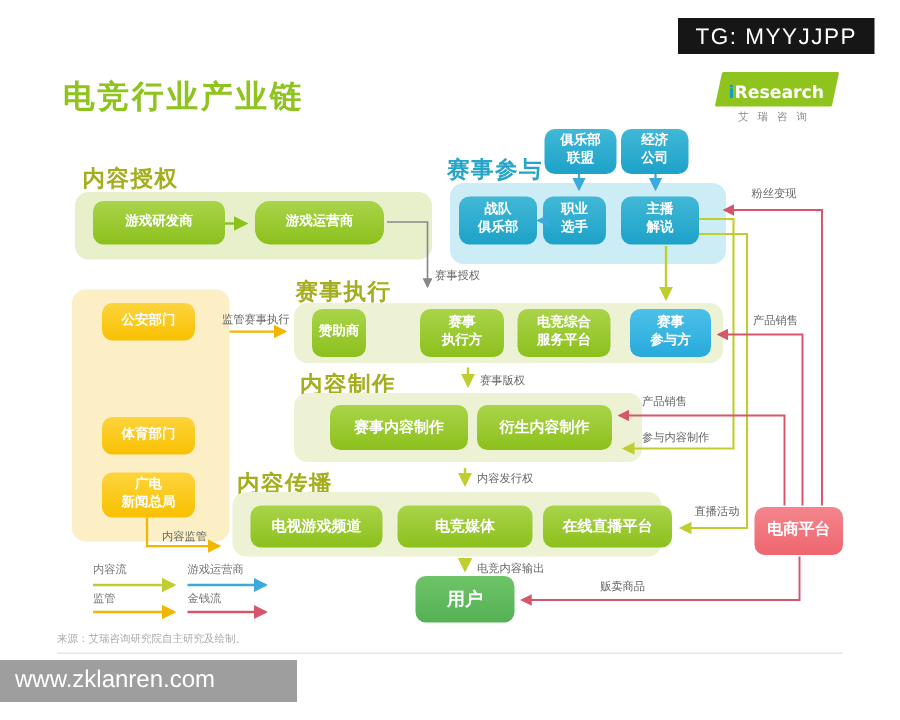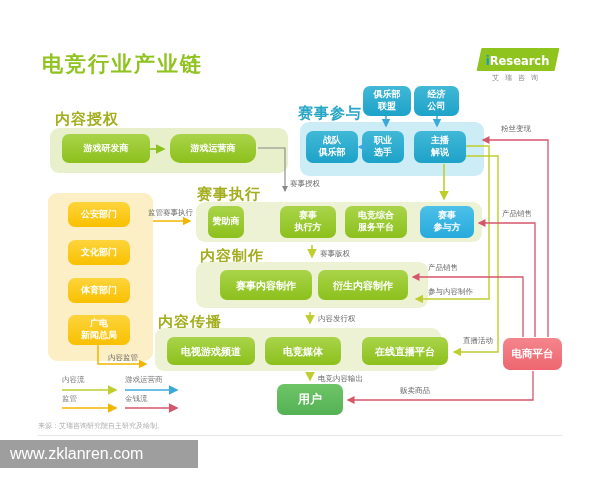--- a/index.html
+++ b/index.html
@@ -45,37 +45,37 @@
   .watermark{position:absolute;left:0;top:440px;width:188px;height:28px;background:#9e9e9e;color:#fff;
              display:flex;align-items:center;padding-left:10px;font-size:16px;
              font-family:"Liberation Sans",sans-serif;}
   svg.overlay{position:absolute;left:0;top:0;pointer-events:none;}
 </style>
 </head>
 <body>
 
 <div class="canvas">
 
+  <div class="banner">TG: MYYJJPP</div>
   <div class="logo">
     <div class="logo-mark">
       <span><i class="ii" style="font-style:normal">i</i><i style="font-style:normal">Research</i></span>
     </div>
     <div class="logo-sub">艾瑞咨询</div>
   </div>
   <div class="page-title">电竞行业产业链</div>
 
   <div class="sec t-olive" style="left:55px;top:110px;">内容授权</div>
   <div class="panel p-green" style="left:50px;top:128px;width:238px;height:45px;"></div>
   <div class="box green" style="left:62px;top:134px;width:88px;height:29px;">游戏研发商</div>
   <div class="box green" style="left:170px;top:134px;width:86px;height:29px;border-radius:10px;">游戏运营商</div>
 
   <div class="sec t-orange" style="left:53px;top:176px;">监管部门</div>
   <div class="panel p-yellow" style="left:48px;top:193px;width:105px;height:168px;"></div>
   <div class="box yellow" style="left:68px;top:202px;width:62px;height:25px;">公安部门</div>
-  <div class="box yellow" style="left:68px;top:240px;width:62px;height:25px;">文化部门</div>
   <div class="box yellow" style="left:68px;top:278px;width:62px;height:25px;">体育部门</div>
   <div class="box yellow" style="left:68px;top:315px;width:62px;height:30px;">广电
 新闻总局</div>
 
   <div class="box teal" style="left:363px;top:86px;width:48px;height:30px;">俱乐部
 联盟</div>
   <div class="box teal" style="left:414px;top:86px;width:45px;height:30px;">经济
 公司</div>
   <div class="sec t-teal" style="left:298px;top:104px;">赛事参与</div>
   <div class="panel p-blue" style="left:300px;top:122px;width:184px;height:54px;"></div>
@@ -97,21 +97,21 @@
 参与方</div>
 
   <div class="sec t-olive" style="left:200px;top:247px;">内容制作</div>
   <div class="panel p-olive" style="left:196px;top:262px;width:232px;height:46px;"></div>
   <div class="box green" style="left:220px;top:270px;width:92px;height:30px;font-size:10px;">赛事内容制作</div>
   <div class="box green" style="left:318px;top:270px;width:90px;height:30px;font-size:10px;">衍生内容制作</div>
 
   <div class="sec t-olive" style="left:158px;top:313px;">内容传播</div>
   <div class="panel p-olive" style="left:155px;top:328px;width:286px;height:43px;"></div>
   <div class="box green" style="left:167px;top:337px;width:88px;height:28px;font-size:10px;">电视游戏频道</div>
-  <div class="box green" style="left:265px;top:337px;width:76px;height:28px;font-size:10px;">电竞媒体</div>
+  <div class="box green" style="left:265px;top:337px;width:90px;height:28px;font-size:10px;">电竞媒体</div>
   <div class="box green" style="left:362px;top:337px;width:86px;height:28px;font-size:10px;">在线直播平台</div>
 
   <div class="box usergreen" style="left:277px;top:384px;width:66px;height:31px;">用户</div>
   <div class="box pink" style="left:503px;top:338px;width:59px;height:32px;font-size:10.5px;">电商平台</div>
 
   <svg class="overlay" width="600" height="480" viewBox="0 0 600 480">
     <defs>
       <marker id="m-g" markerWidth="8" markerHeight="8" refX="5" refY="3" orient="auto">
           <path d="M0,0 L6,3 L0,6 Z" fill="#8cc01c"></path>
         </marker>

